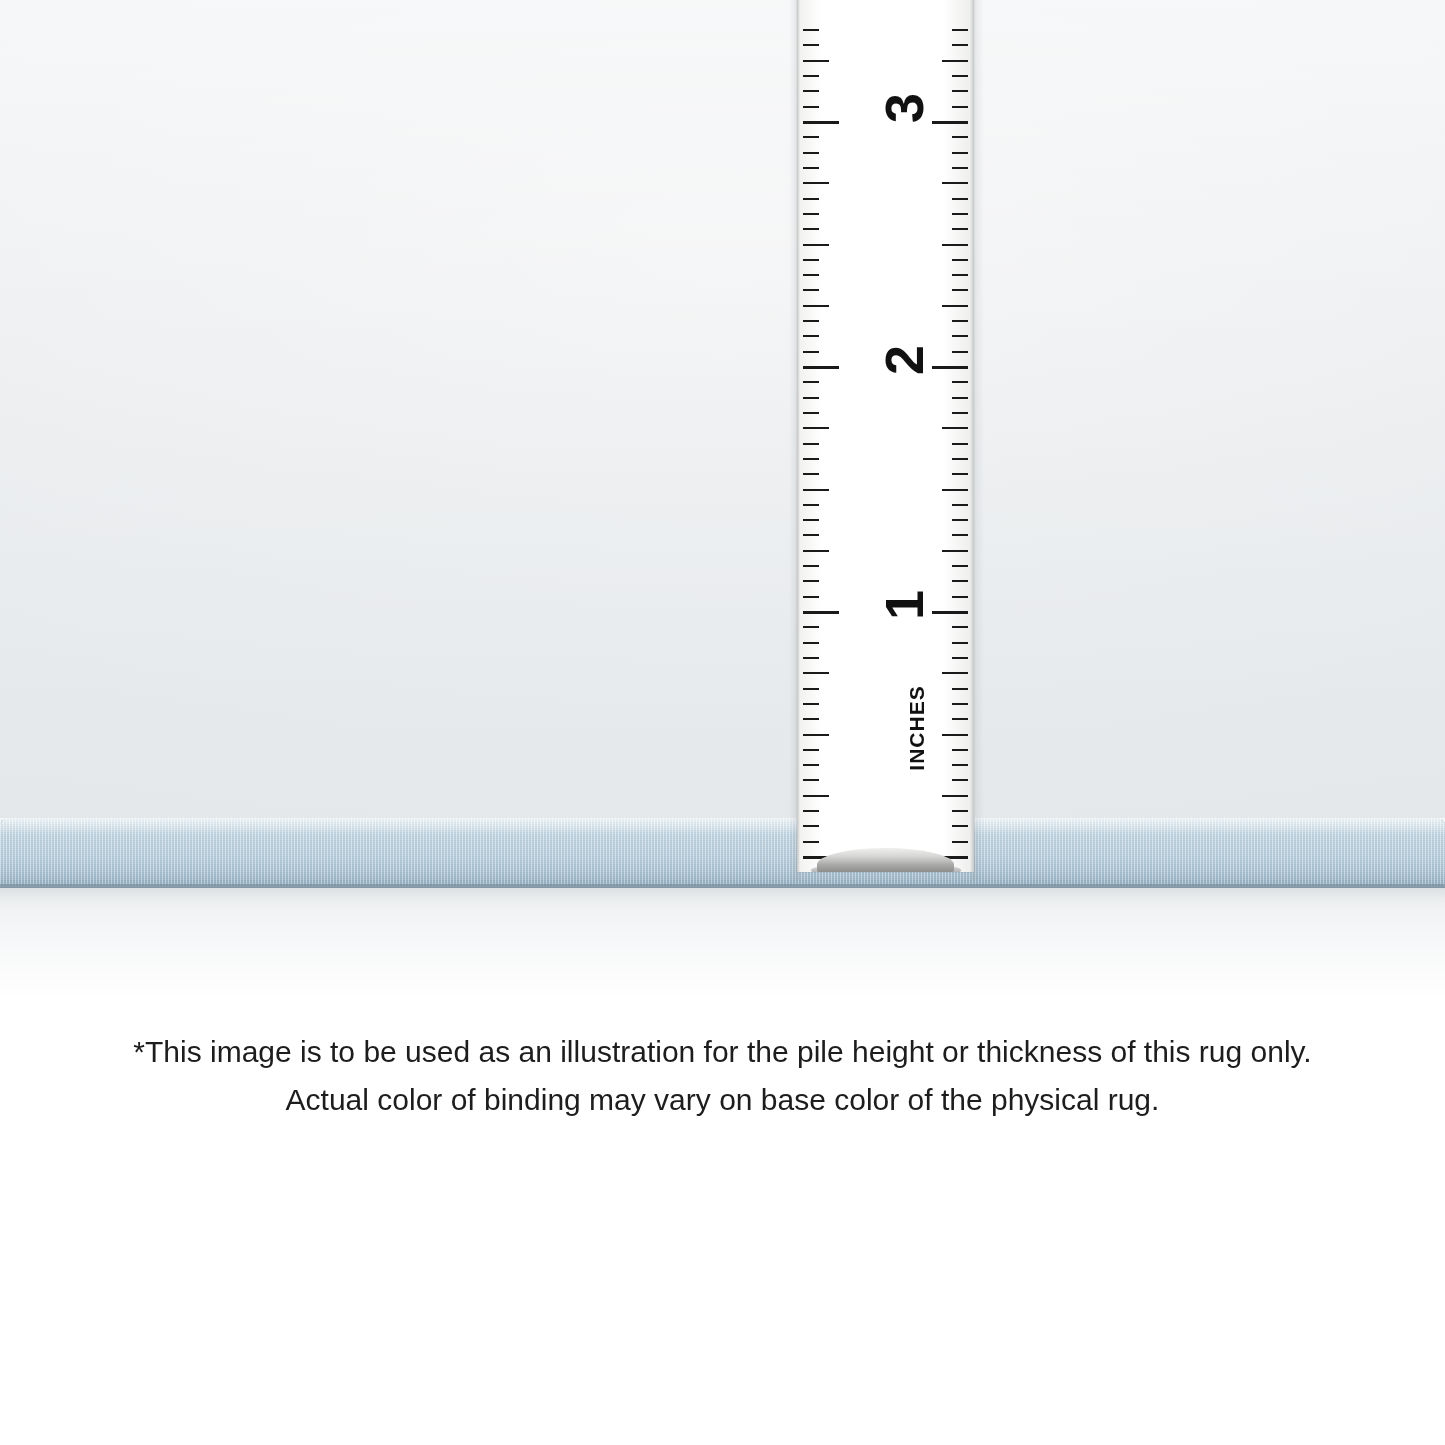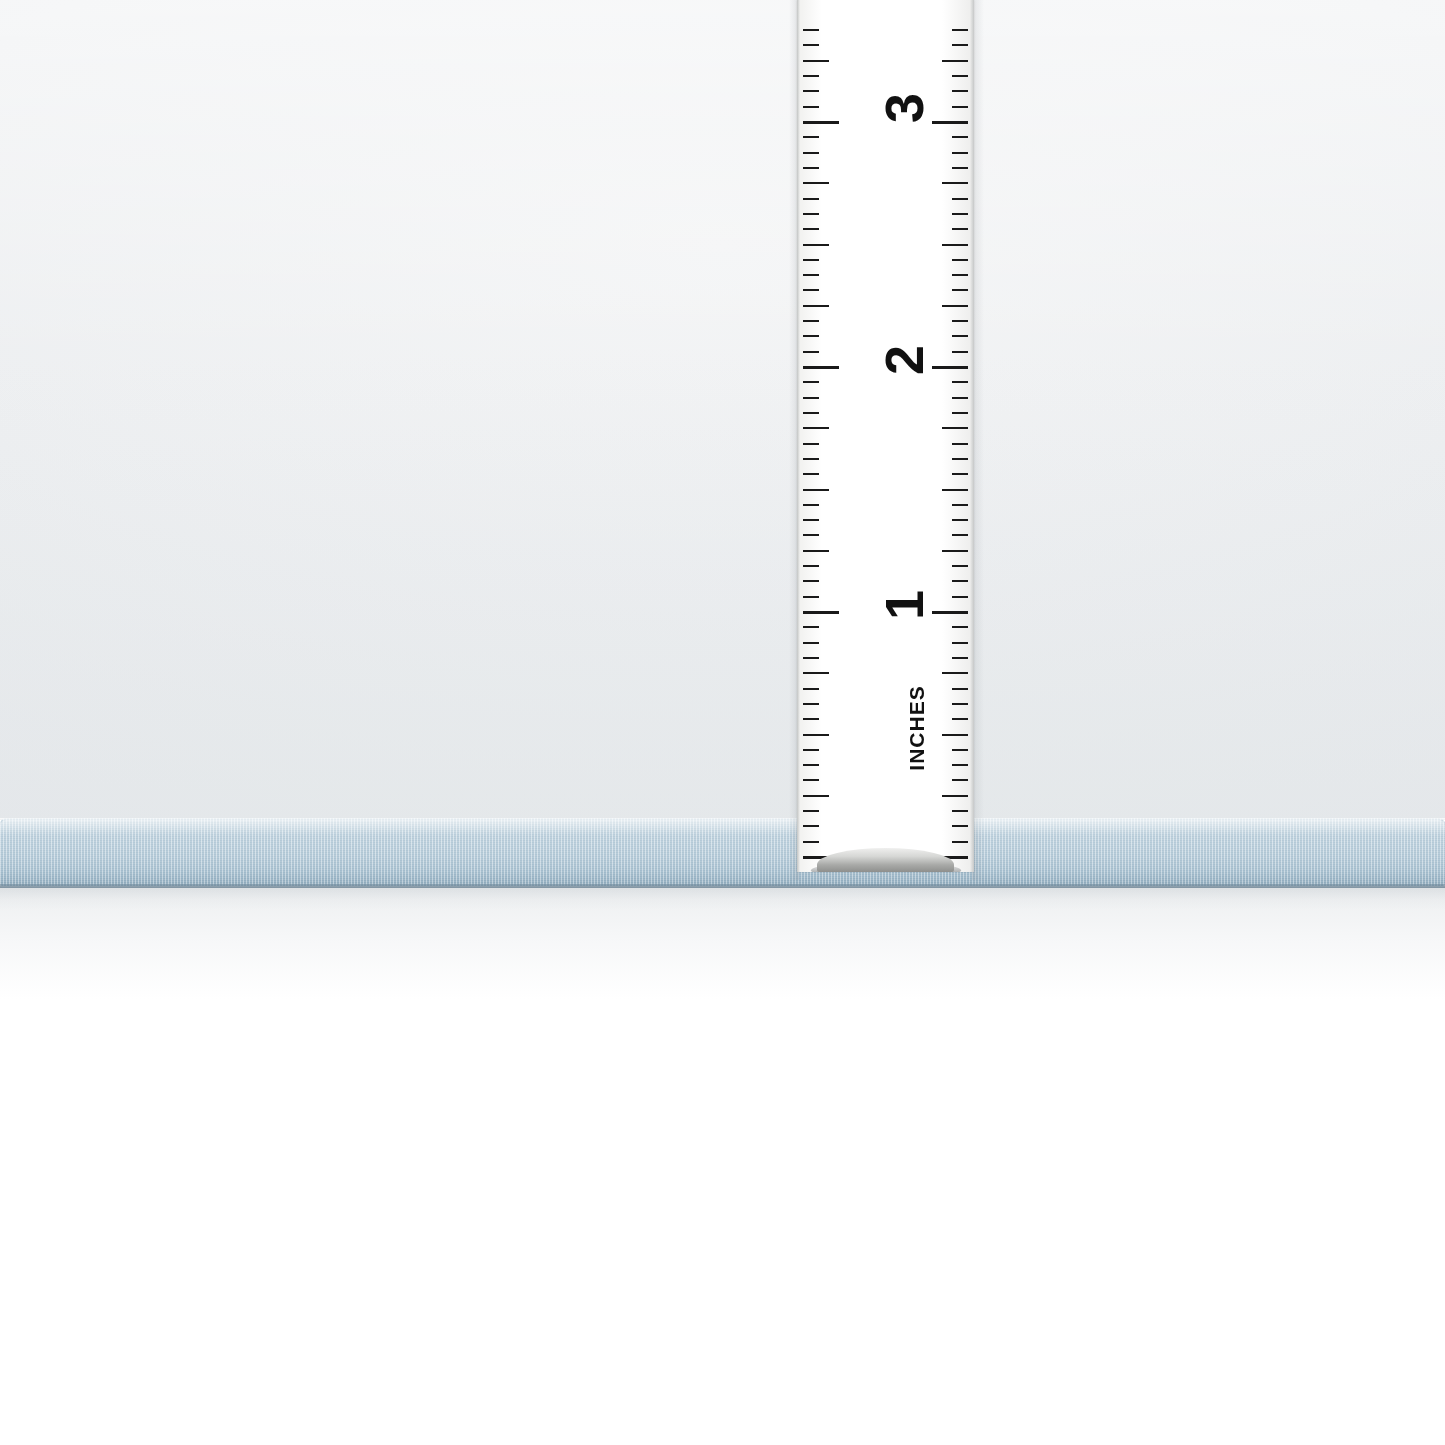--- a/index.html
+++ b/index.html
@@ -400,14 +400,18 @@
       <div class="num big" style="top: 78px;">3</div>
 
       <div class="unit-label">INCHES</div>
 
       <div class="ruler-tip-shadow"></div>
       <div class="ruler-tip"></div>
     </div>
 
   </div>
 
+  <div class="caption">
+    <span class="line">*This image is to be used as an illustration for the pile height or thickness of this rug only.</span>
+    <span class="line">Actual color of binding may vary on base color of the physical rug.</span>
+  </div>
 
 </div>
 
 </body></html>

